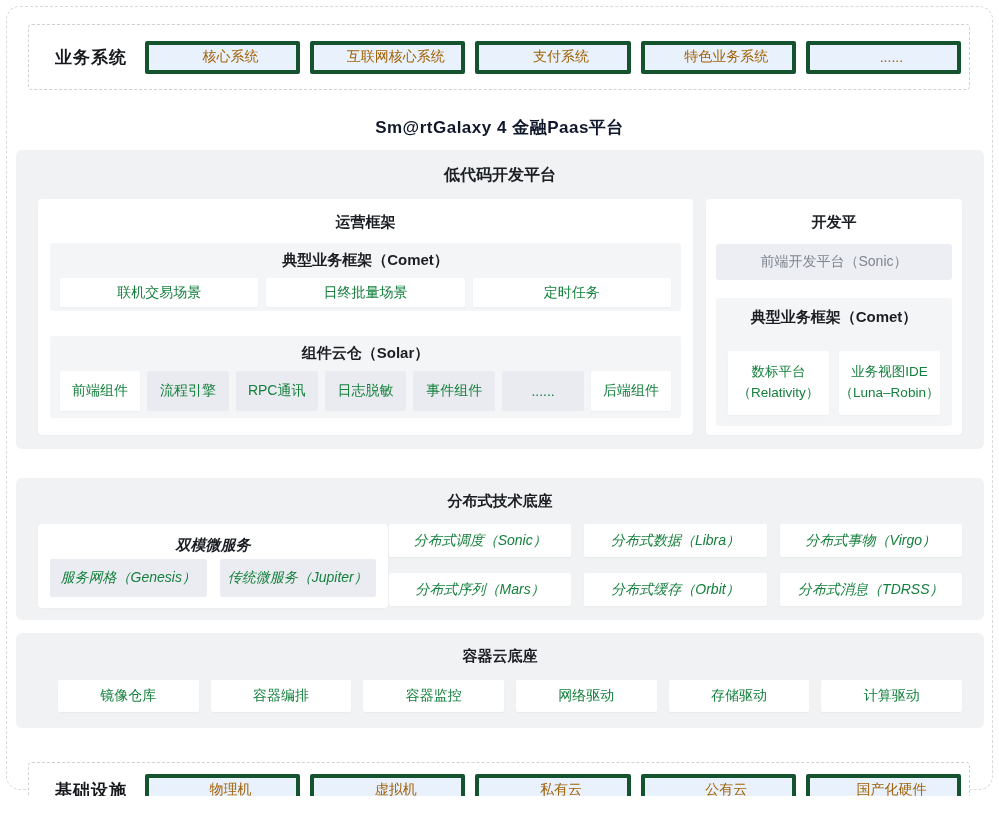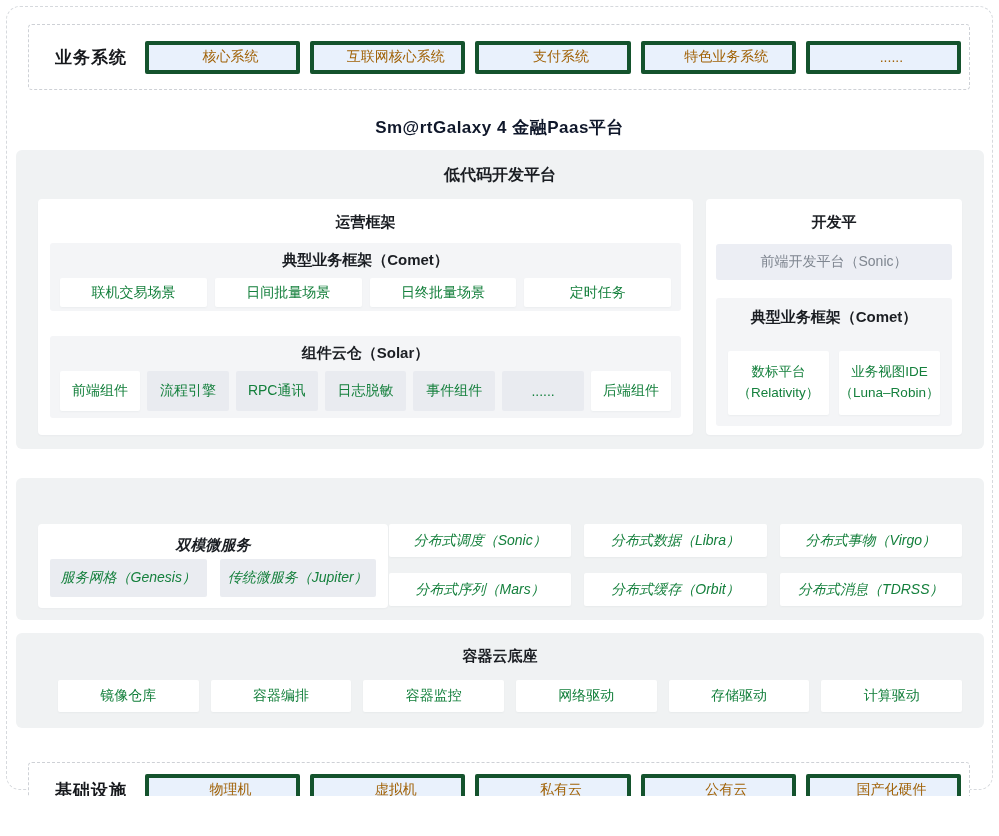--- a/index.html
+++ b/index.html
@@ -104,21 +104,20 @@
     <div class="panel-title">低代码开发平台</div>
     <div class="lowcode-row">
 
       <div class="white-card ops-card">
         <div class="card-title">运营框架</div>
 
         <div class="gray-sec" id="comet1">
           <div class="sec-title">典型业务框架（Comet）</div>
           <div class="chips-row">
             <div class="chip">联机交易场景</div>
-            <div class="chip">日间批量场景</div>
             <div class="chip">日终批量场景</div>
             <div class="chip">定时任务</div>
           </div>
         </div>
 
         <div class="gray-sec" id="solar">
           <div class="sec-title">组件云仓（Solar）</div>
           <div class="solar-row">
             <div class="chip edge-chip">前端组件</div>
             <div class="chip gray-chip">流程引擎</div>
@@ -146,20 +145,21 @@
               <span>（Luna–Robin）</span>
             </div>
           </div>
         </div>
       </div>
 
     </div>
   </div>
 
   <div class="panel" id="dist-panel">
+    <div class="panel-title">分布式技术底座</div>
     <div class="dist-row">
       <div class="white-card dual-card">
         <div class="card-title">双模微服务</div>
         <div class="dual-chips">
           <div class="chip">服务网格（Genesis）</div>
           <div class="chip">传统微服务（Jupiter）</div>
         </div>
       </div>
       <div class="dist-grid">
         <div class="chip">分布式调度（Sonic）</div>

